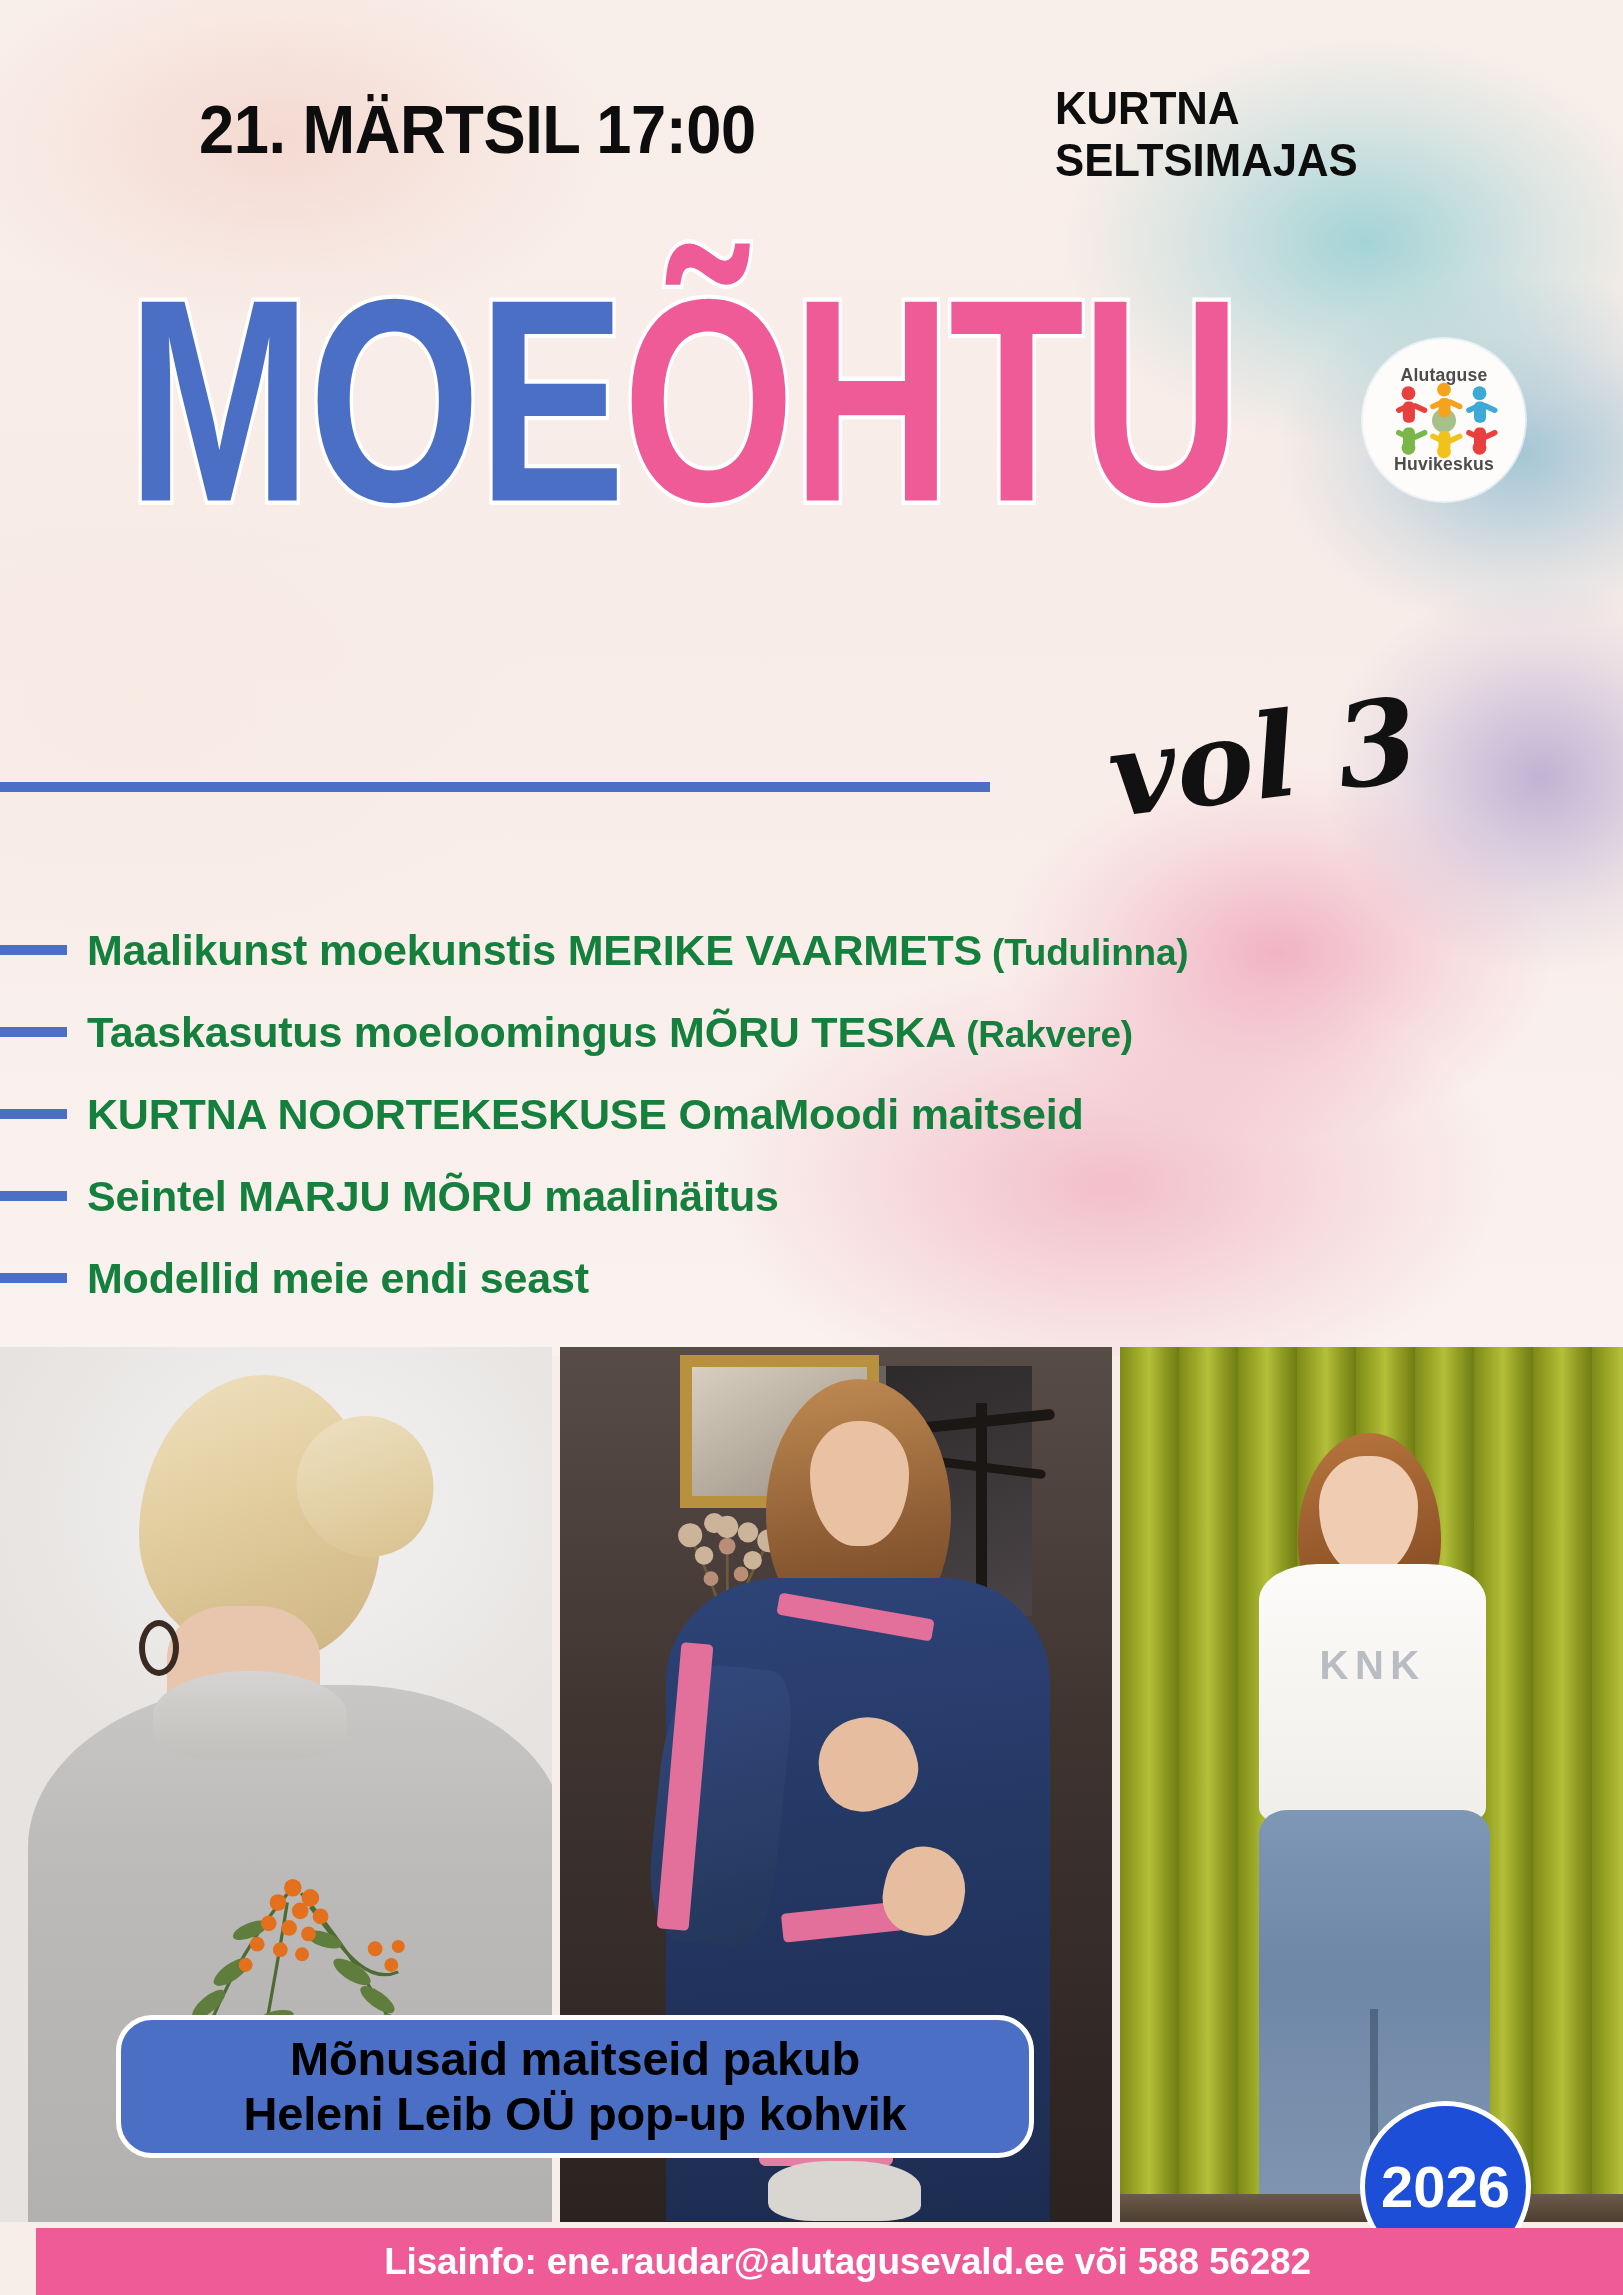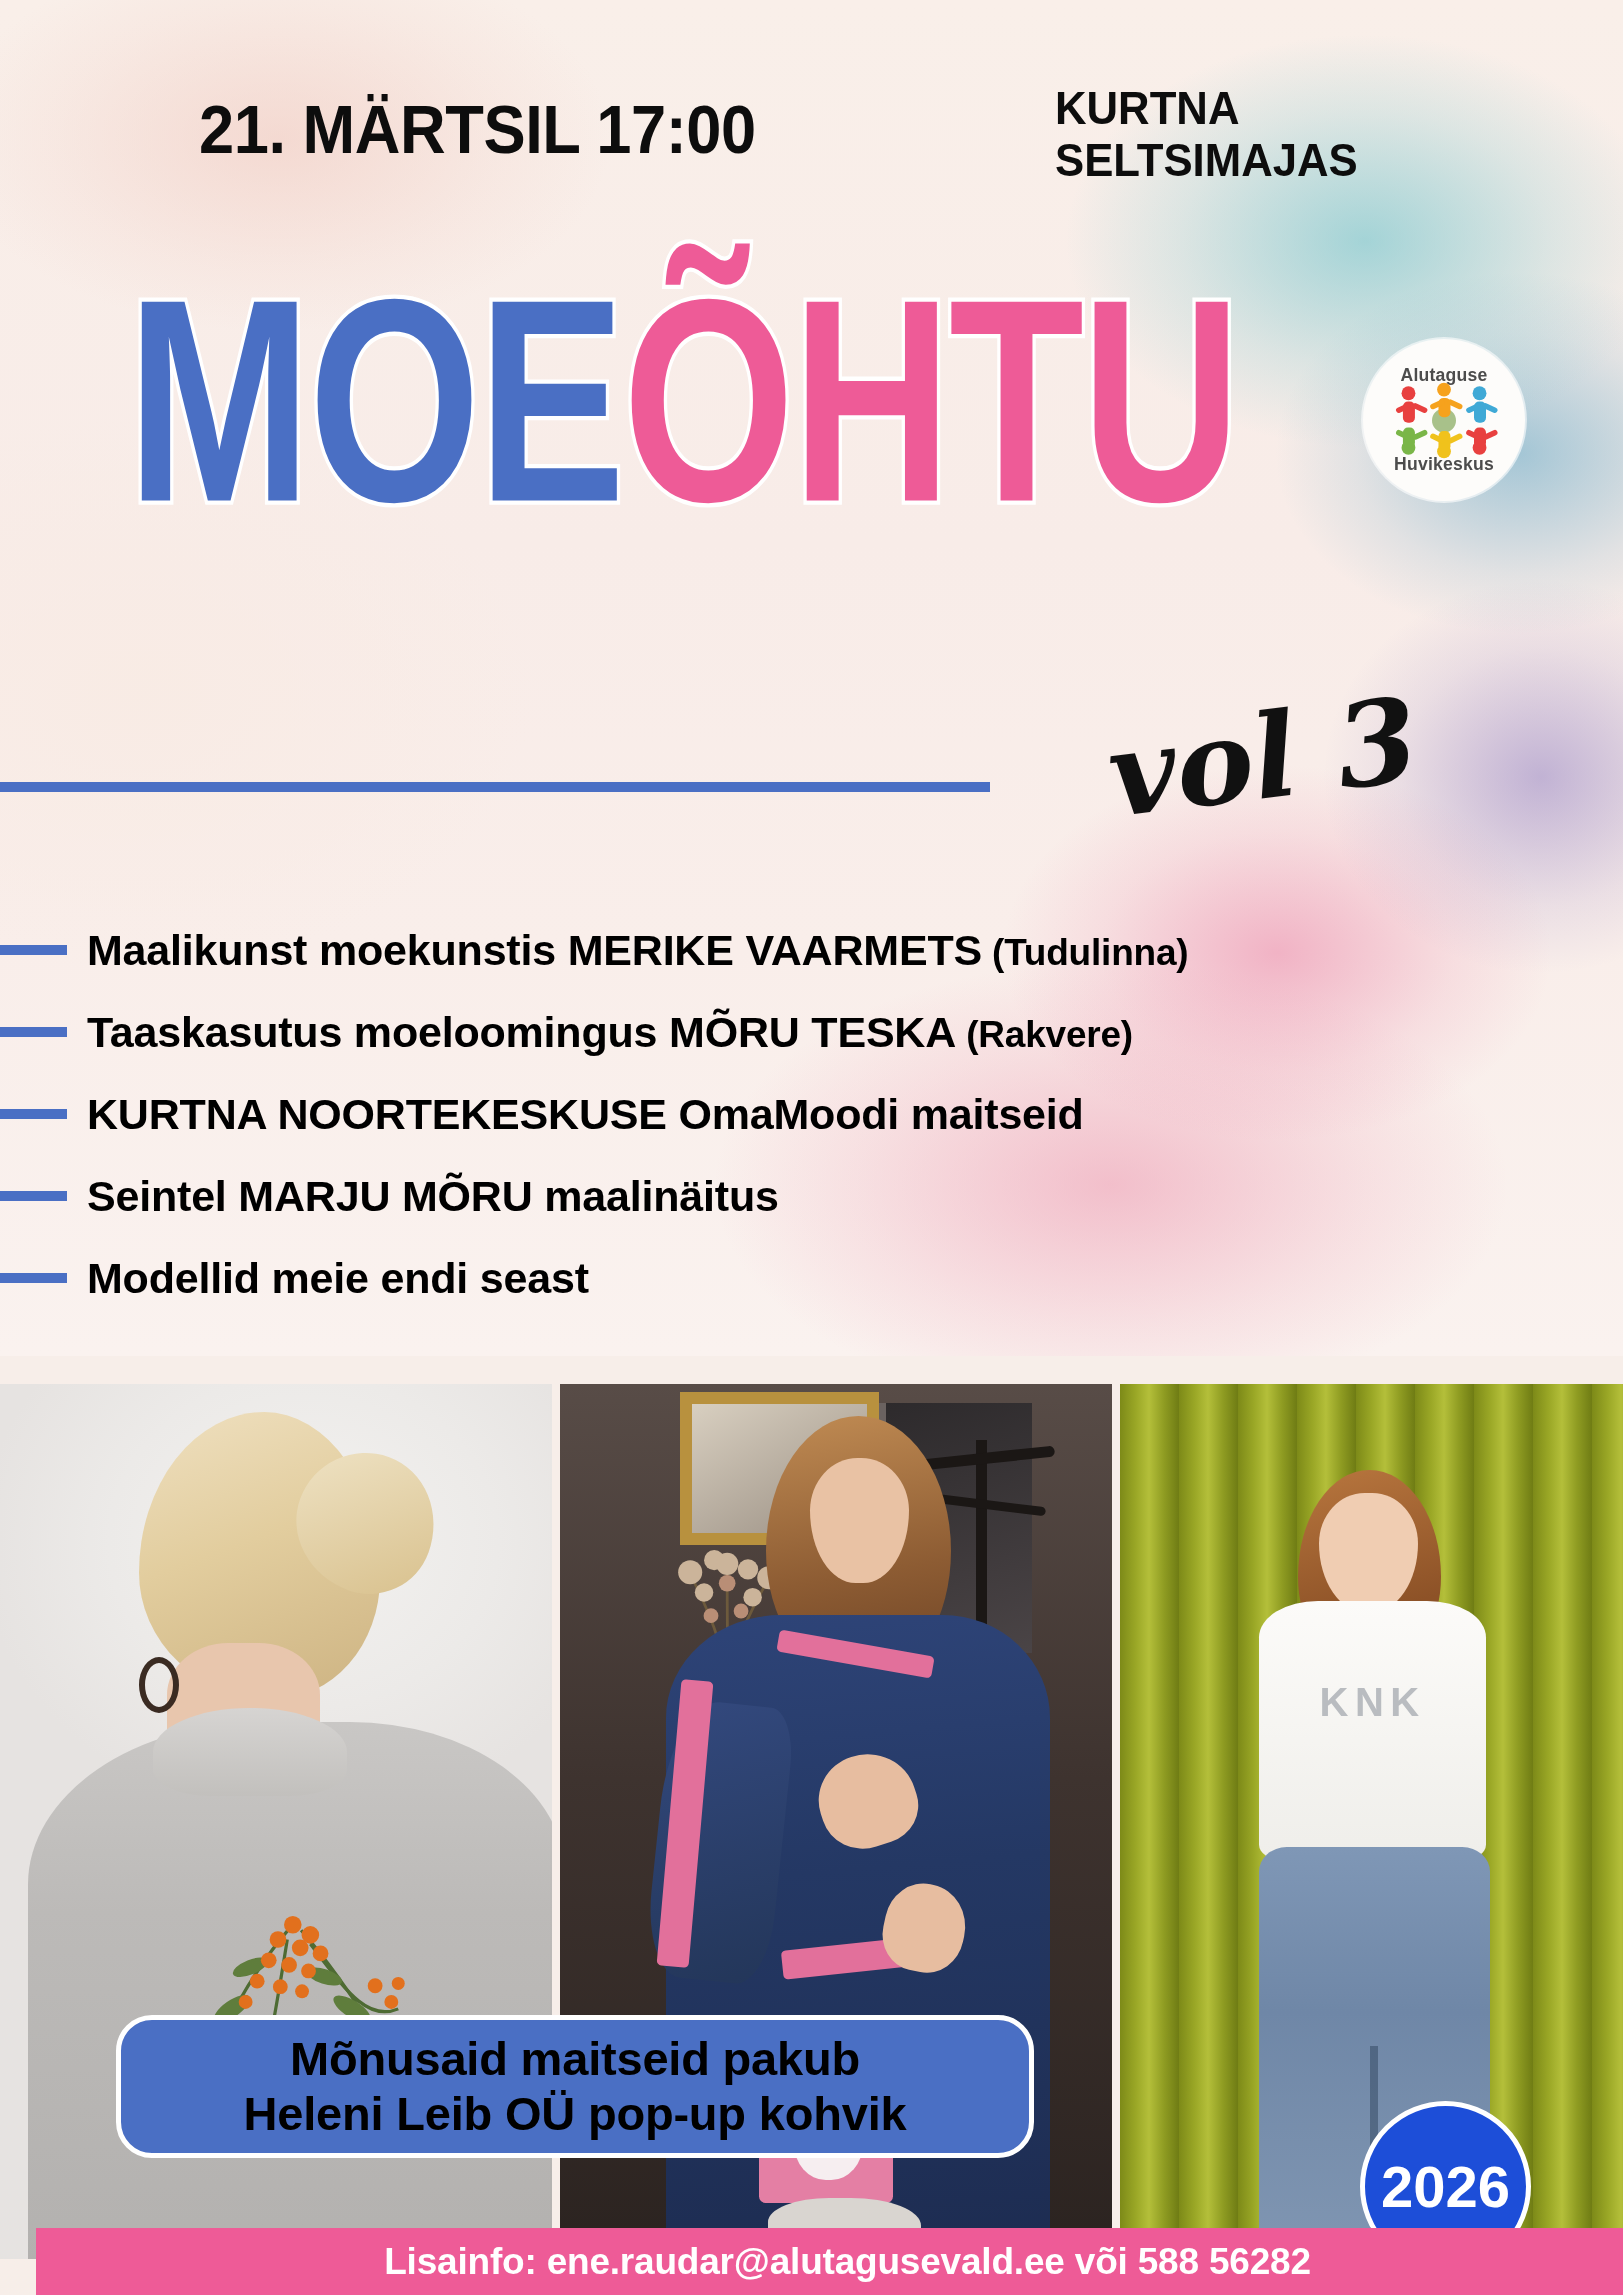--- a/index.html
+++ b/index.html
@@ -150,37 +150,37 @@
   .dash i {
     display: block;
     width: 72px;
     height: 10.2px;
     background: #4a6fc4;
     margin-left: -4.6px;
   }
   .bullet-text {
     font-size: 43px;
     font-weight: 700;
-    color: #000000;
+    color: #15803d;
     white-space: nowrap;
     letter-spacing: -0.2px;
   }
   .bullet-text .thin {
     font-weight: 400;
   }
   .bullet-text .small {
     font-size: 37px;
     font-weight: 700;
   }
 
   
   .photos {
     position: absolute;
     left: 0;
-    top: 1384px;
+    top: 1347px;
     width: 1623px;
     height: 875px;
     display: flex;
     gap: 8.3px;
   }
   .photo { position: relative; overflow: hidden; }
   .p1 { width: 552px; }
   .p2 { width: 552px; }
   .p3 { width: 503px; }
 

